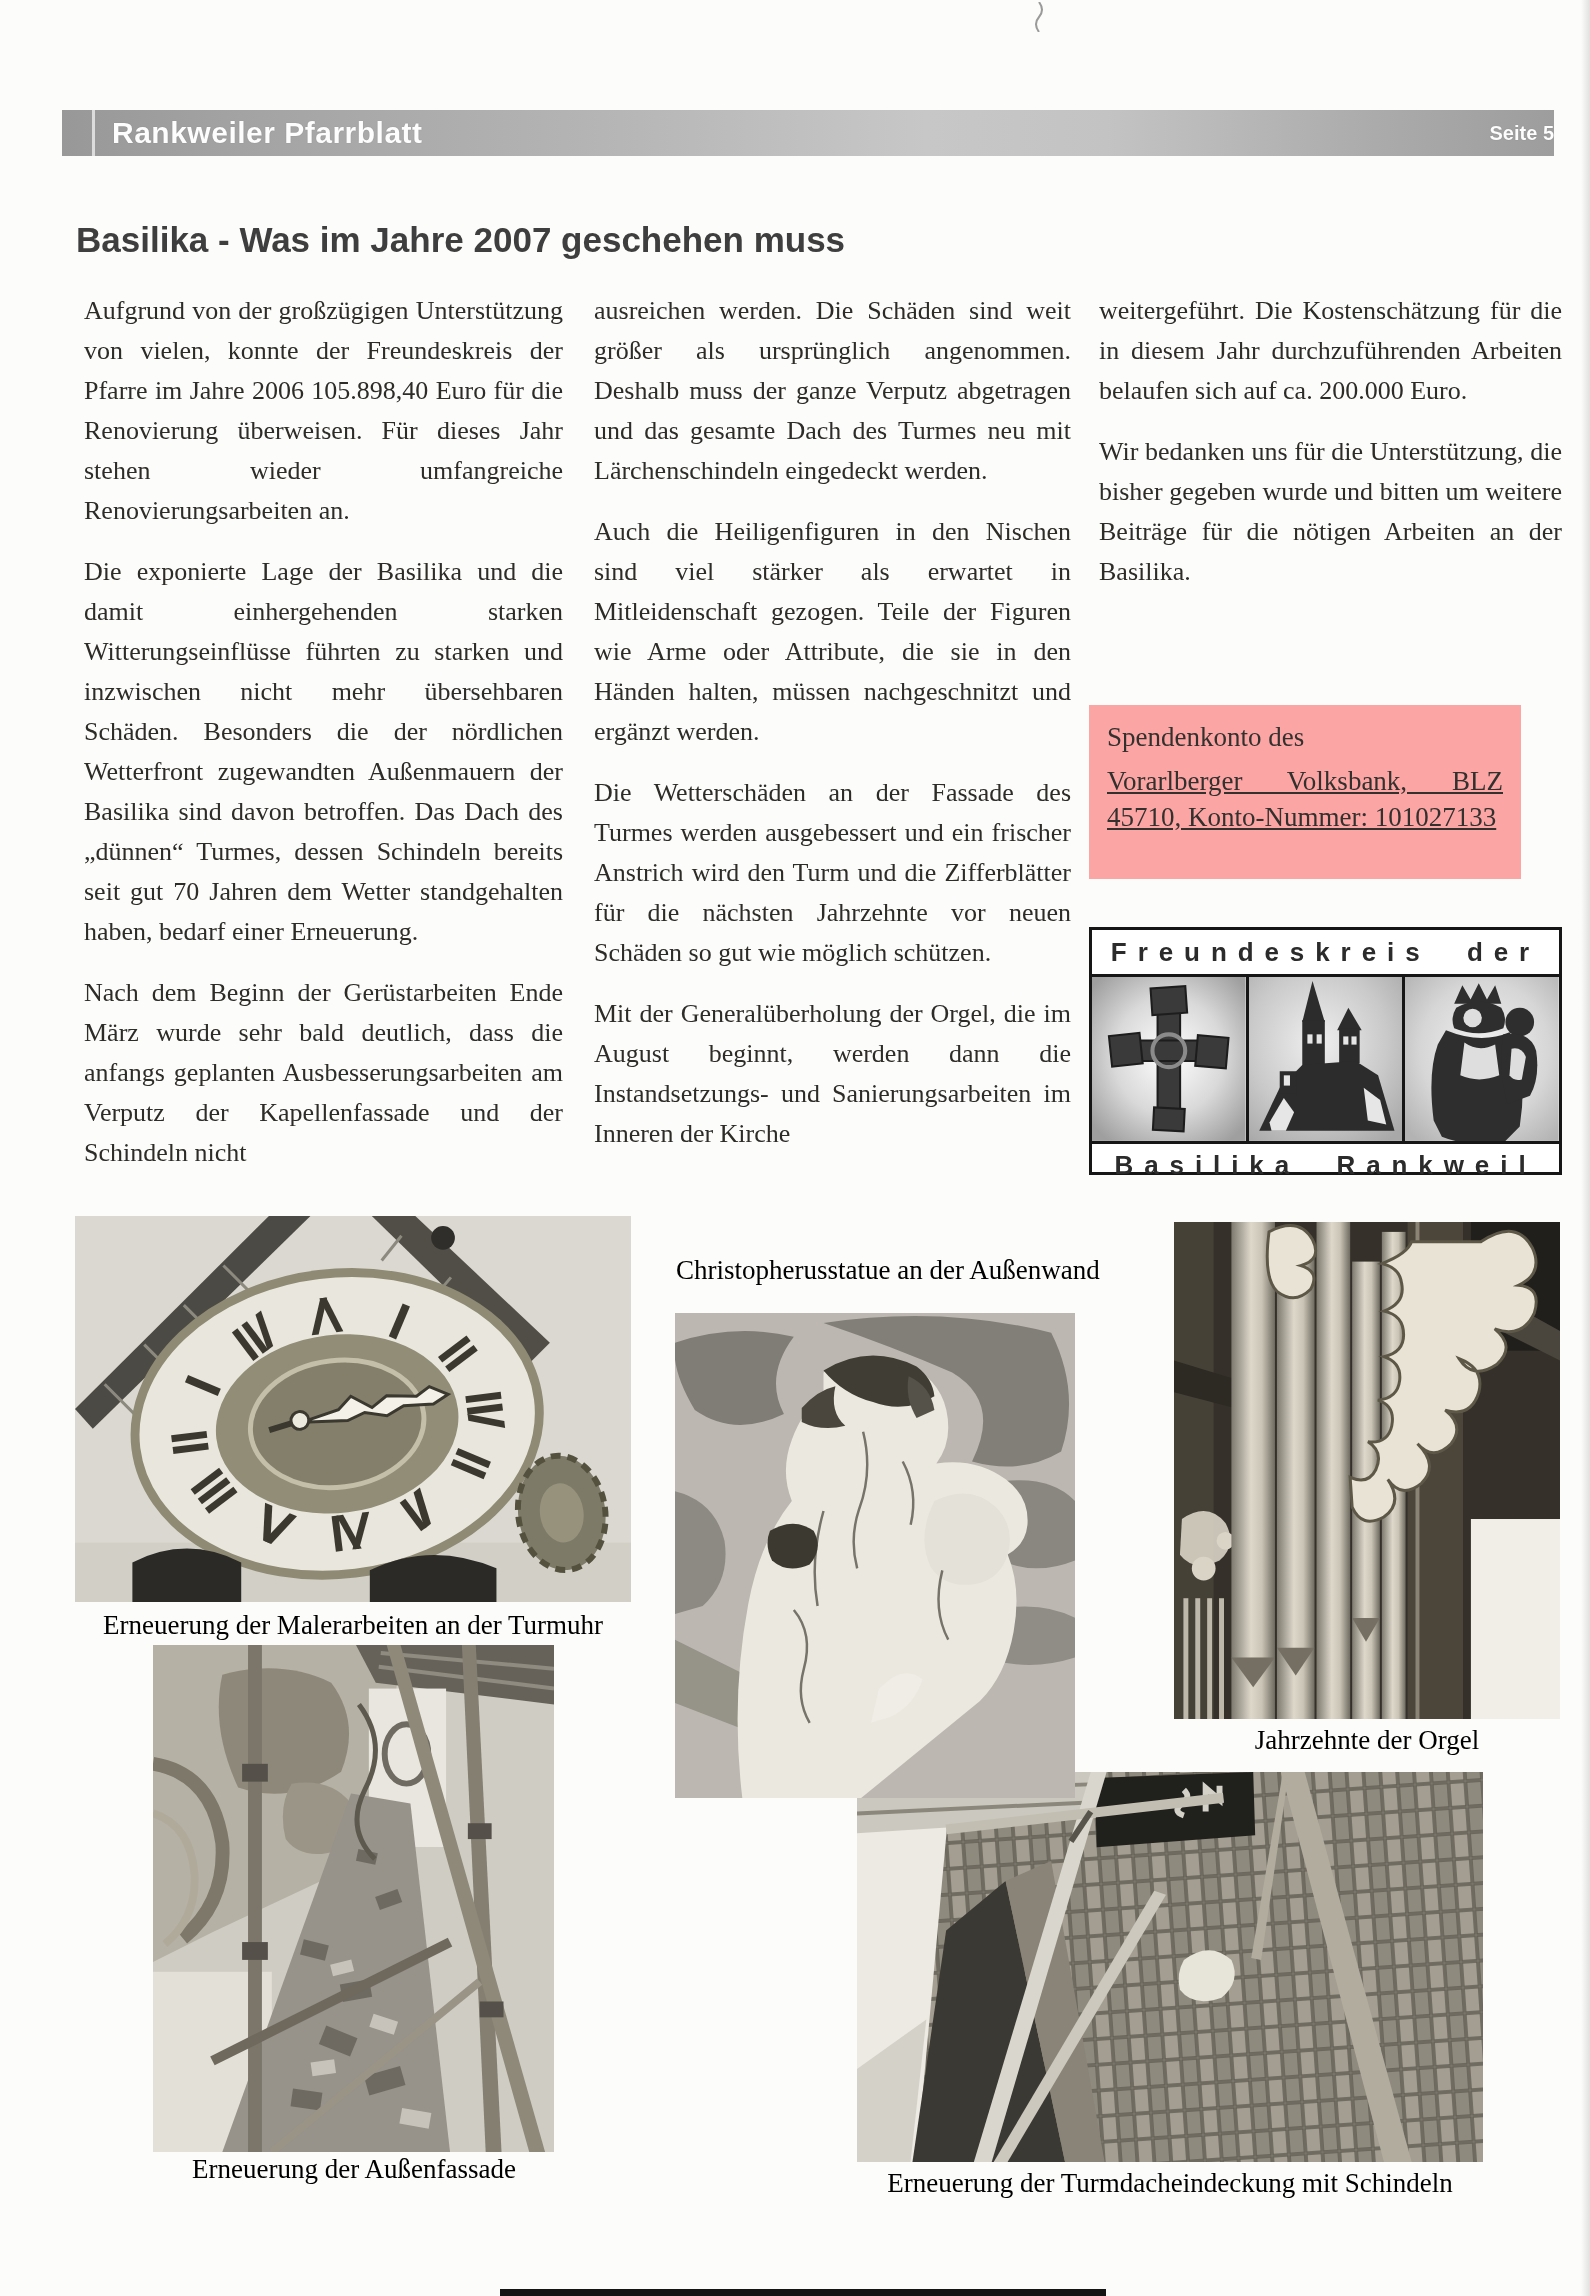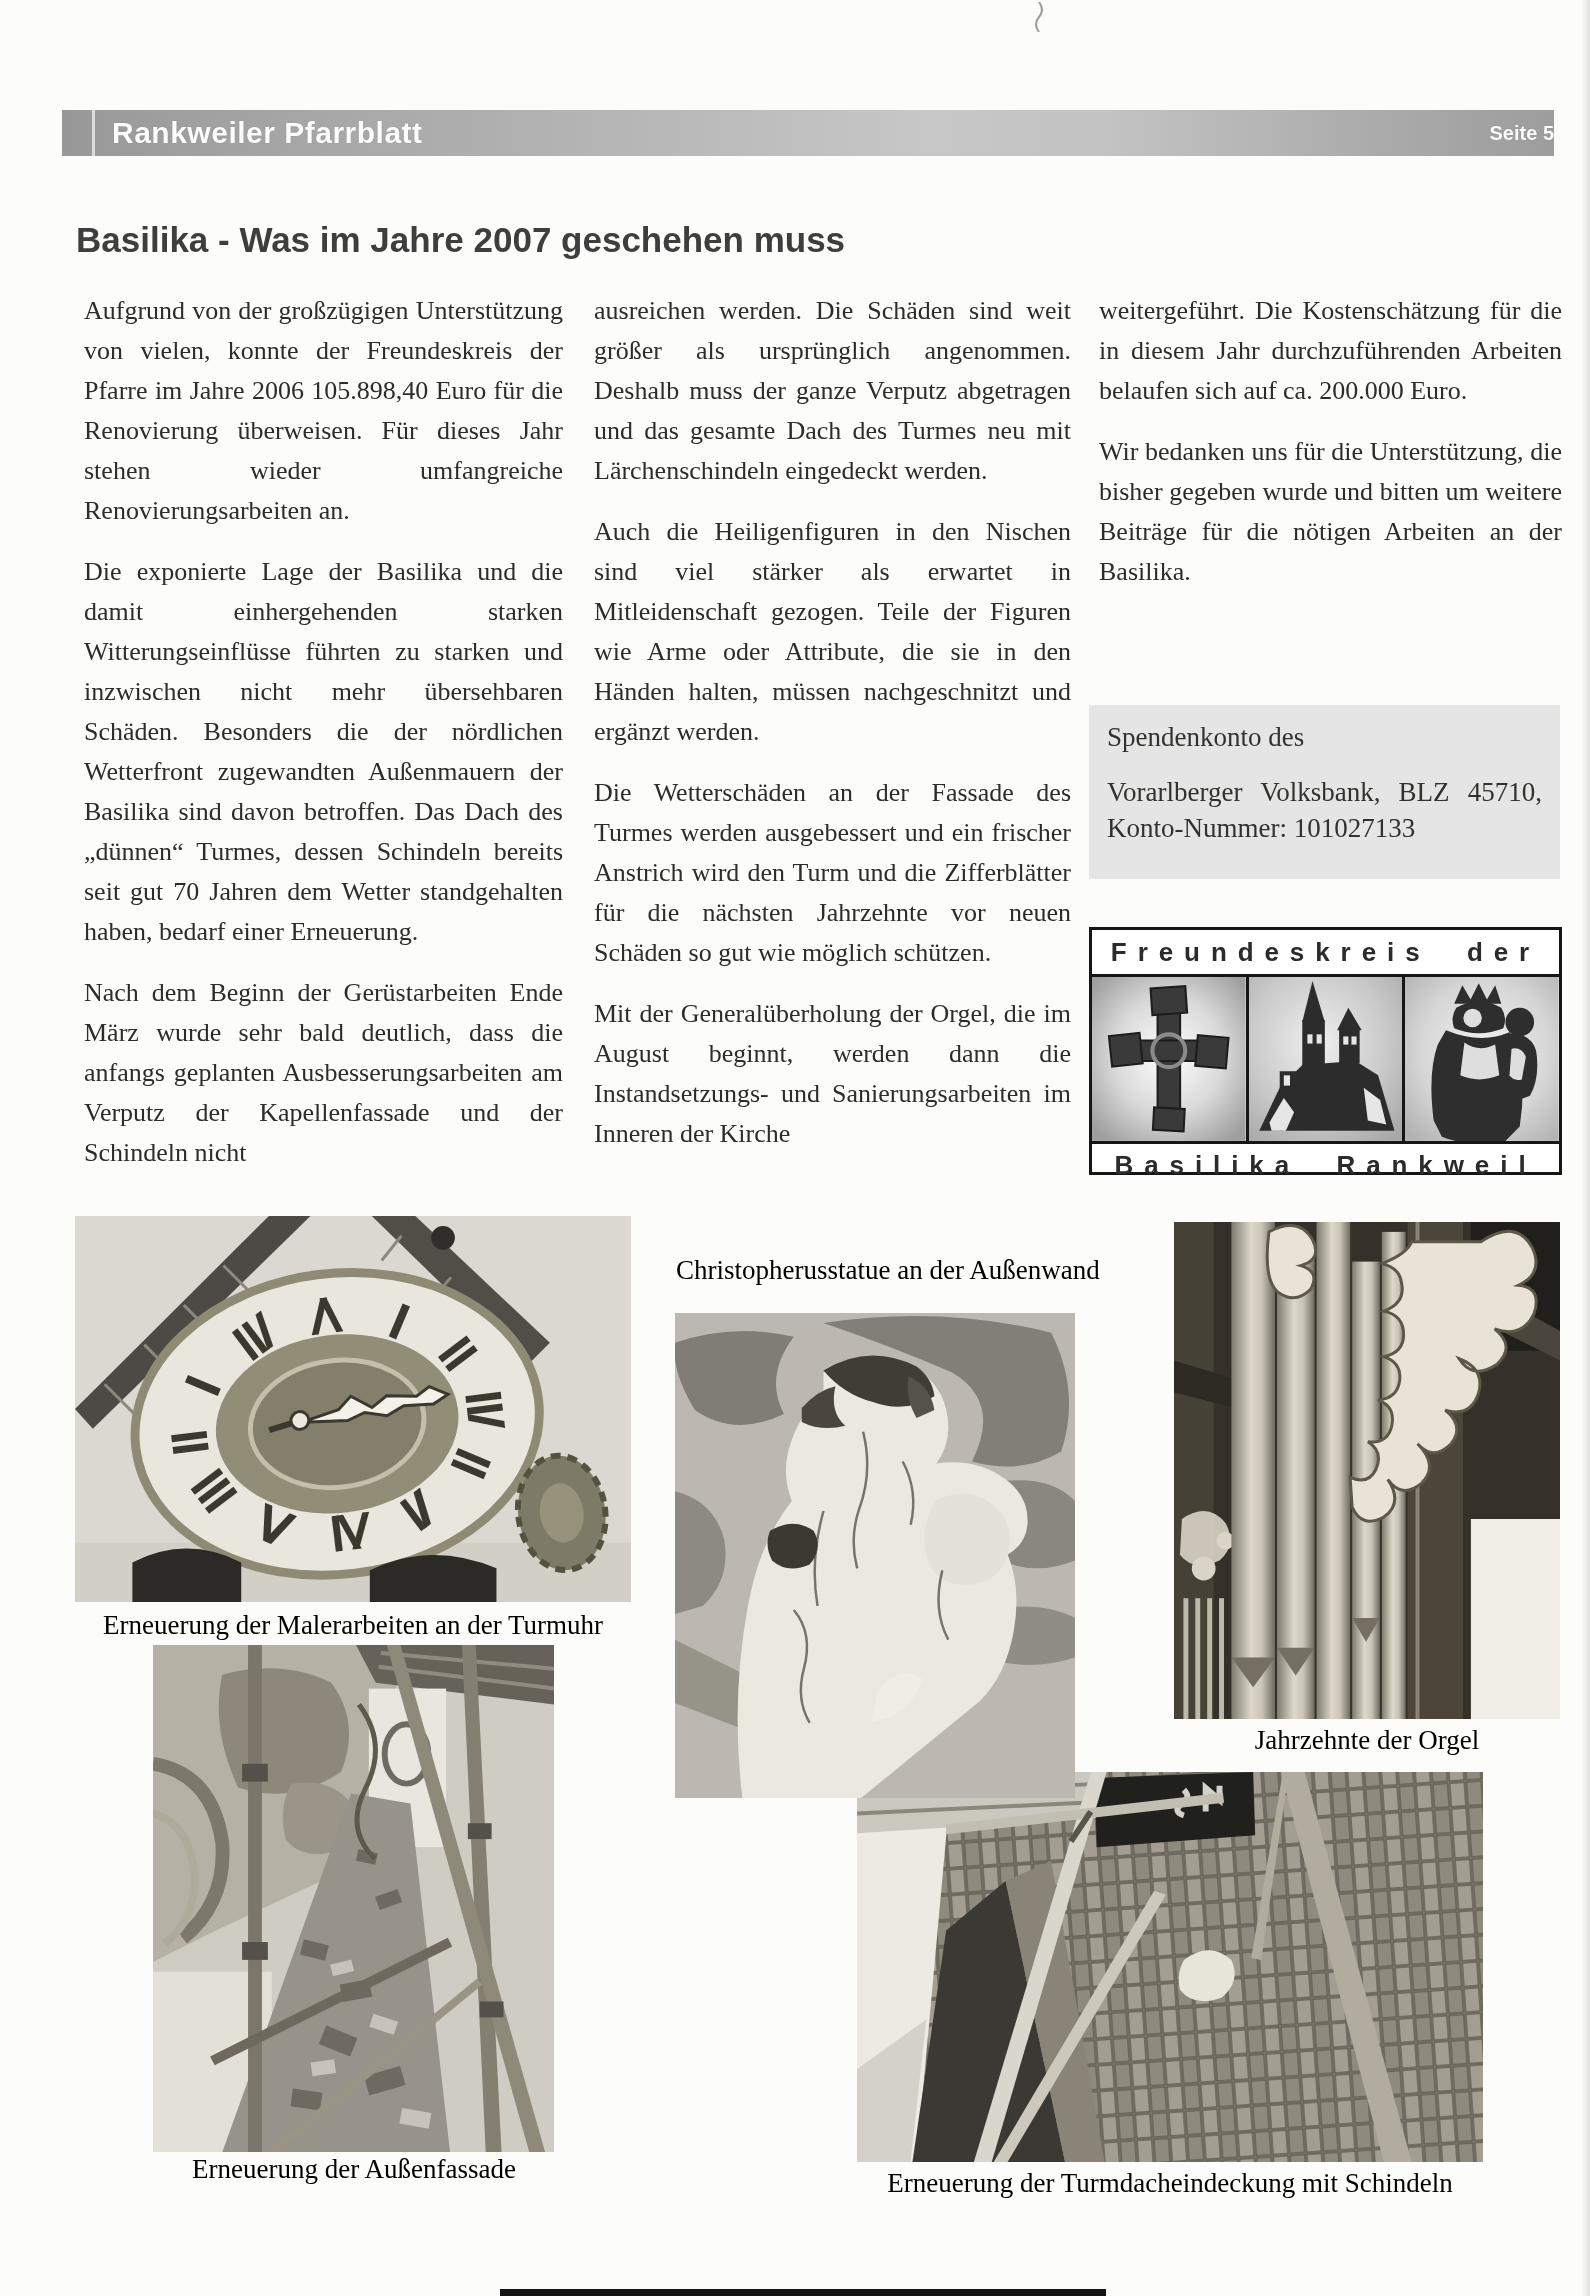--- a/index.html
+++ b/index.html
@@ -19,23 +19,23 @@
     font-family:"Liberation Sans",sans-serif;font-weight:bold;font-size:35px;color:#3e3e3e;}
   
   .col{position:absolute;top:291px;font-size:26px;line-height:40px;text-align:justify;}
   .col p{margin:0 0 21px 8px;}
   #col1{left:76px;width:487px;}
   #col2{left:586px;width:485px;}
   #col3{left:1091px;width:471px;}
   .signature{font-family:"Liberation Sans",sans-serif;font-style:italic;font-size:24px;
     text-align:right;color:#1f1f1f;margin-top:4px;}
   
-  .donation{position:absolute;left:1089px;top:705px;width:471px;height:174px;background:#e5e5e5;
+  .donation{position:absolute;left:1089px;top:705px;width:432px;height:174px;background:#fca5a5;
     box-sizing:border-box;padding:14px 18px 0 18px;font-size:27px;line-height:36px;color:#33312d;}
-  .donation .acct{margin-top:19px;text-align:justify;}
+  .donation .acct{margin-top:8px;text-align:justify;text-decoration:underline;}
   
   .logobox{position:absolute;left:1089px;top:927px;width:473px;height:248px;box-sizing:border-box;
     border:3px solid #161616;background:#fff;display:flex;flex-direction:column;}
   .logorow{font-family:"Liberation Sans",sans-serif;font-weight:bold;font-size:26px;color:#2b2b2b;
     letter-spacing:.42em;word-spacing:.7em;display:flex;align-items:center;justify-content:center;
     height:44px;flex:0 0 auto;white-space:nowrap;overflow:hidden;}
   .logorow.top{border-bottom:3px solid #161616;}
   .logorow.bottom{border-top:3px solid #161616;}
   .logoimgs{flex:1 1 auto;display:flex;}
   .logocell{flex:1 1 33%;position:relative;overflow:hidden;}

